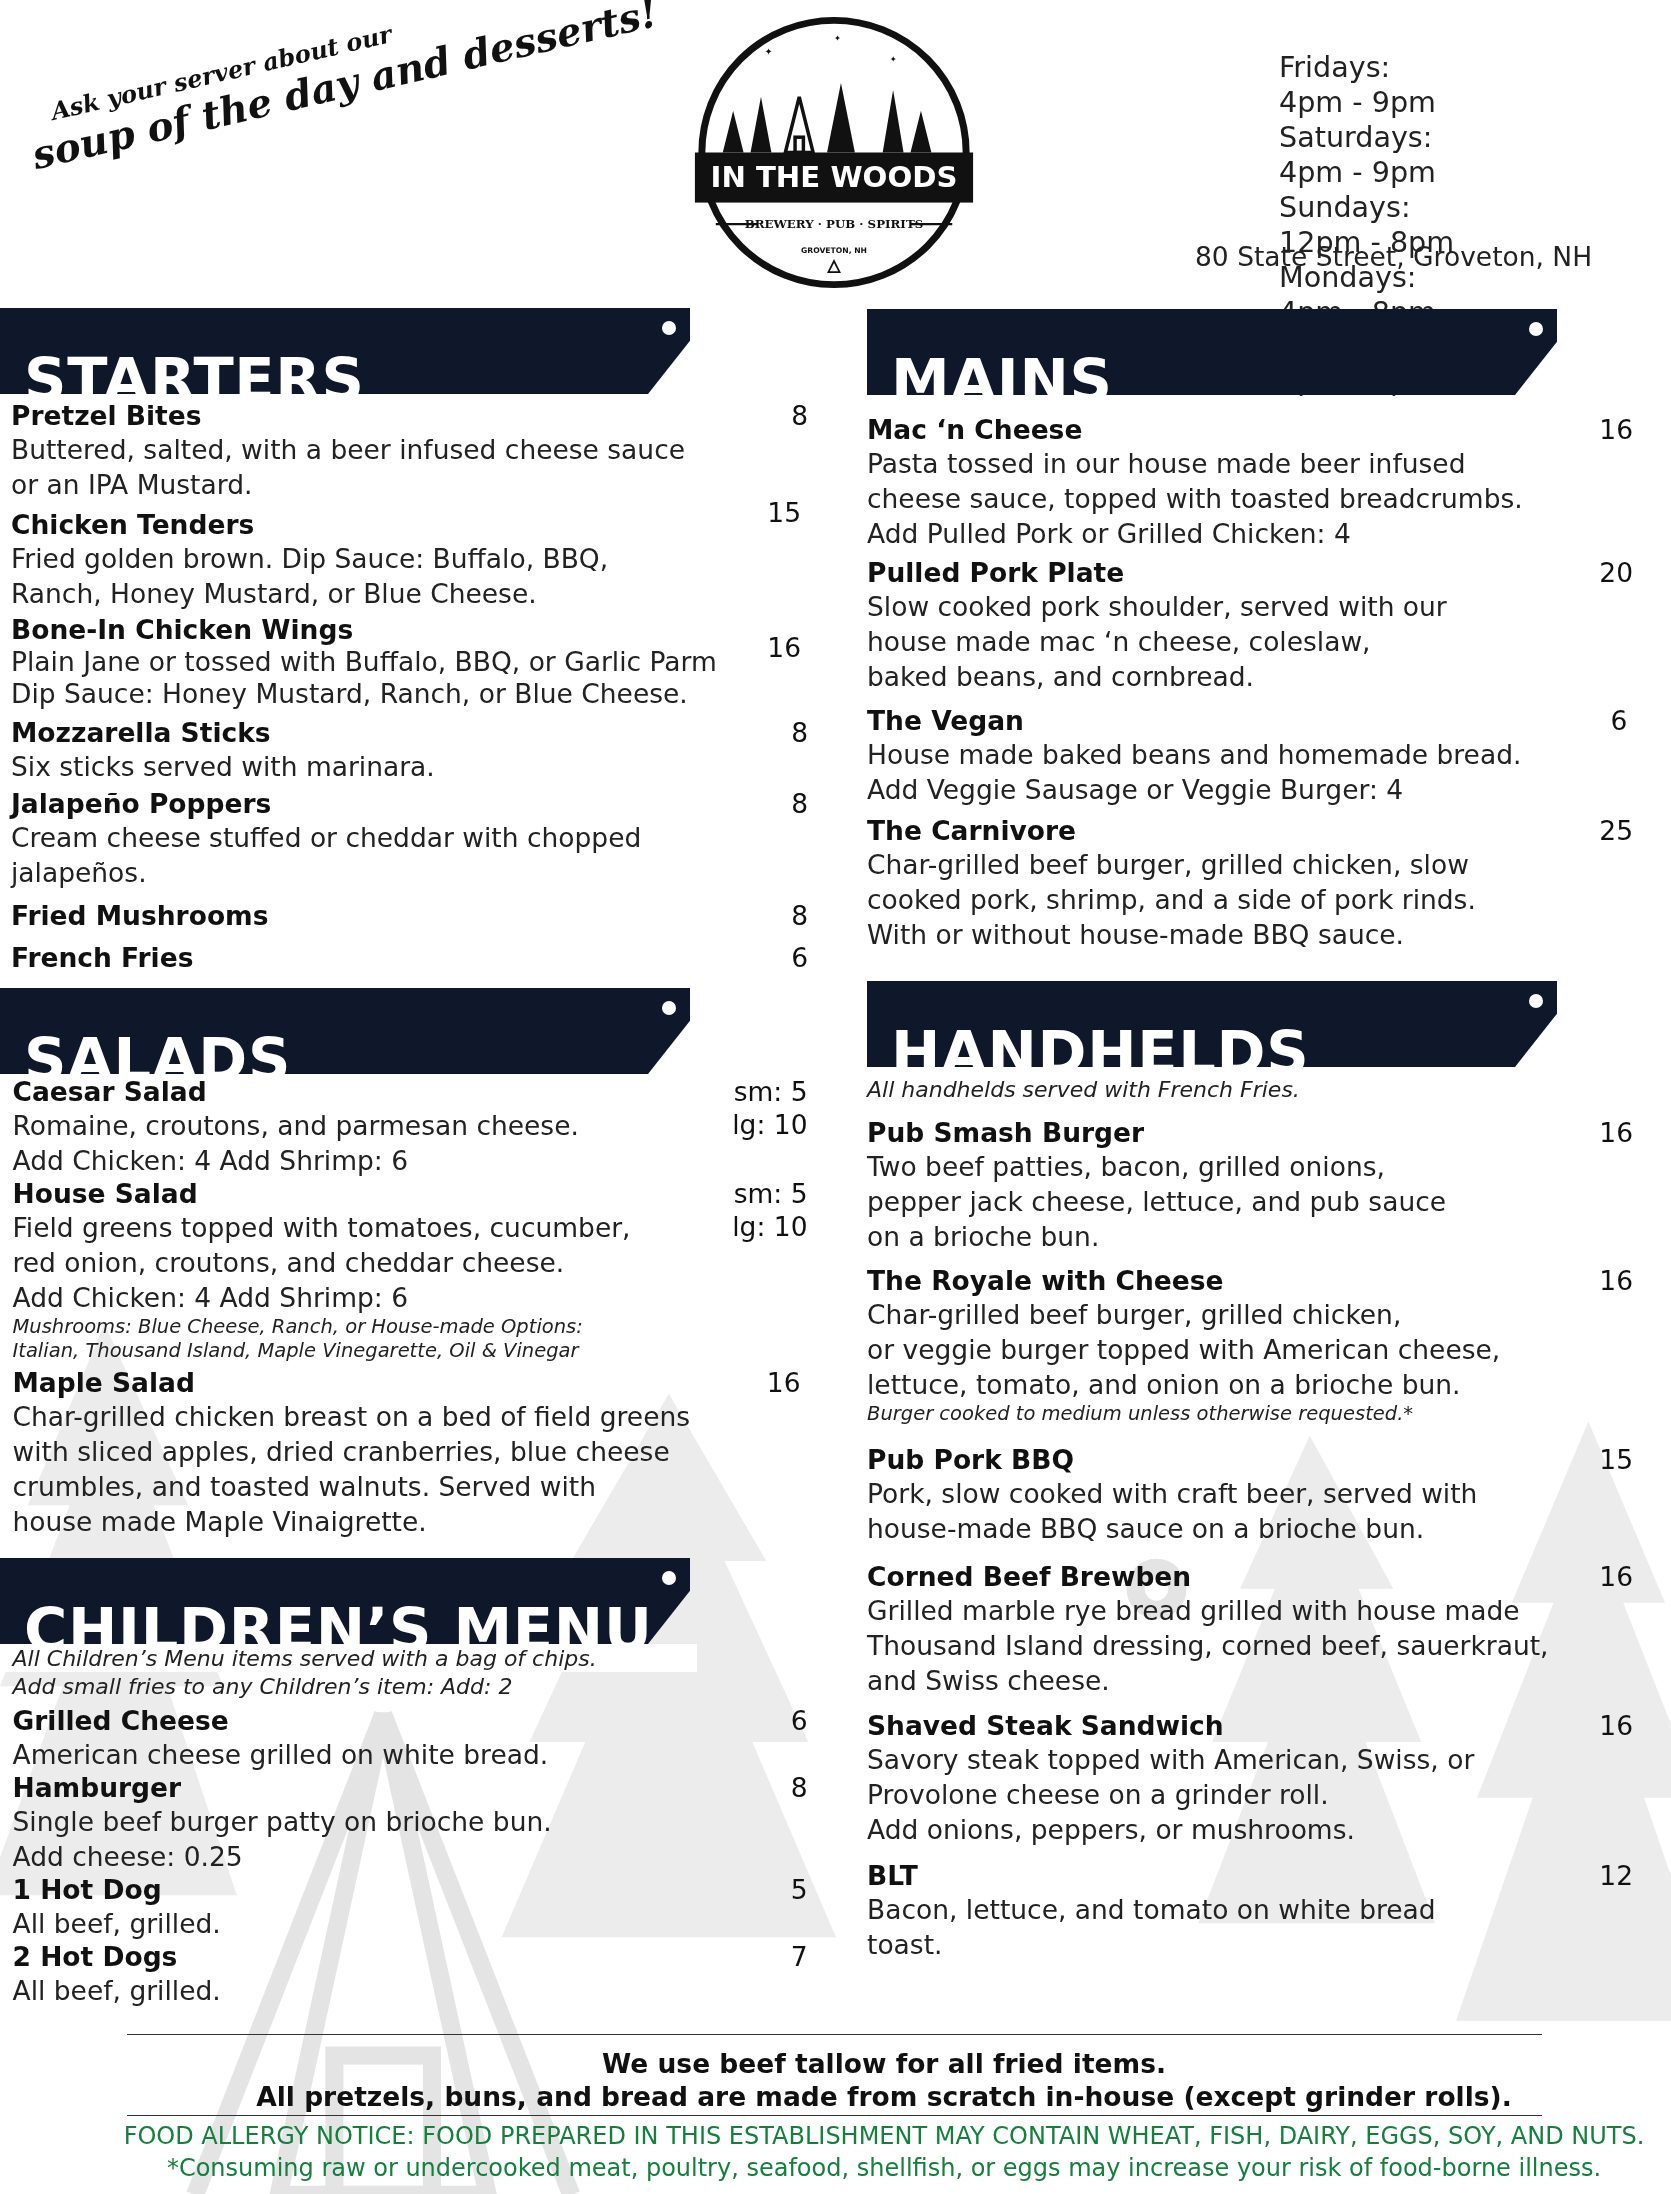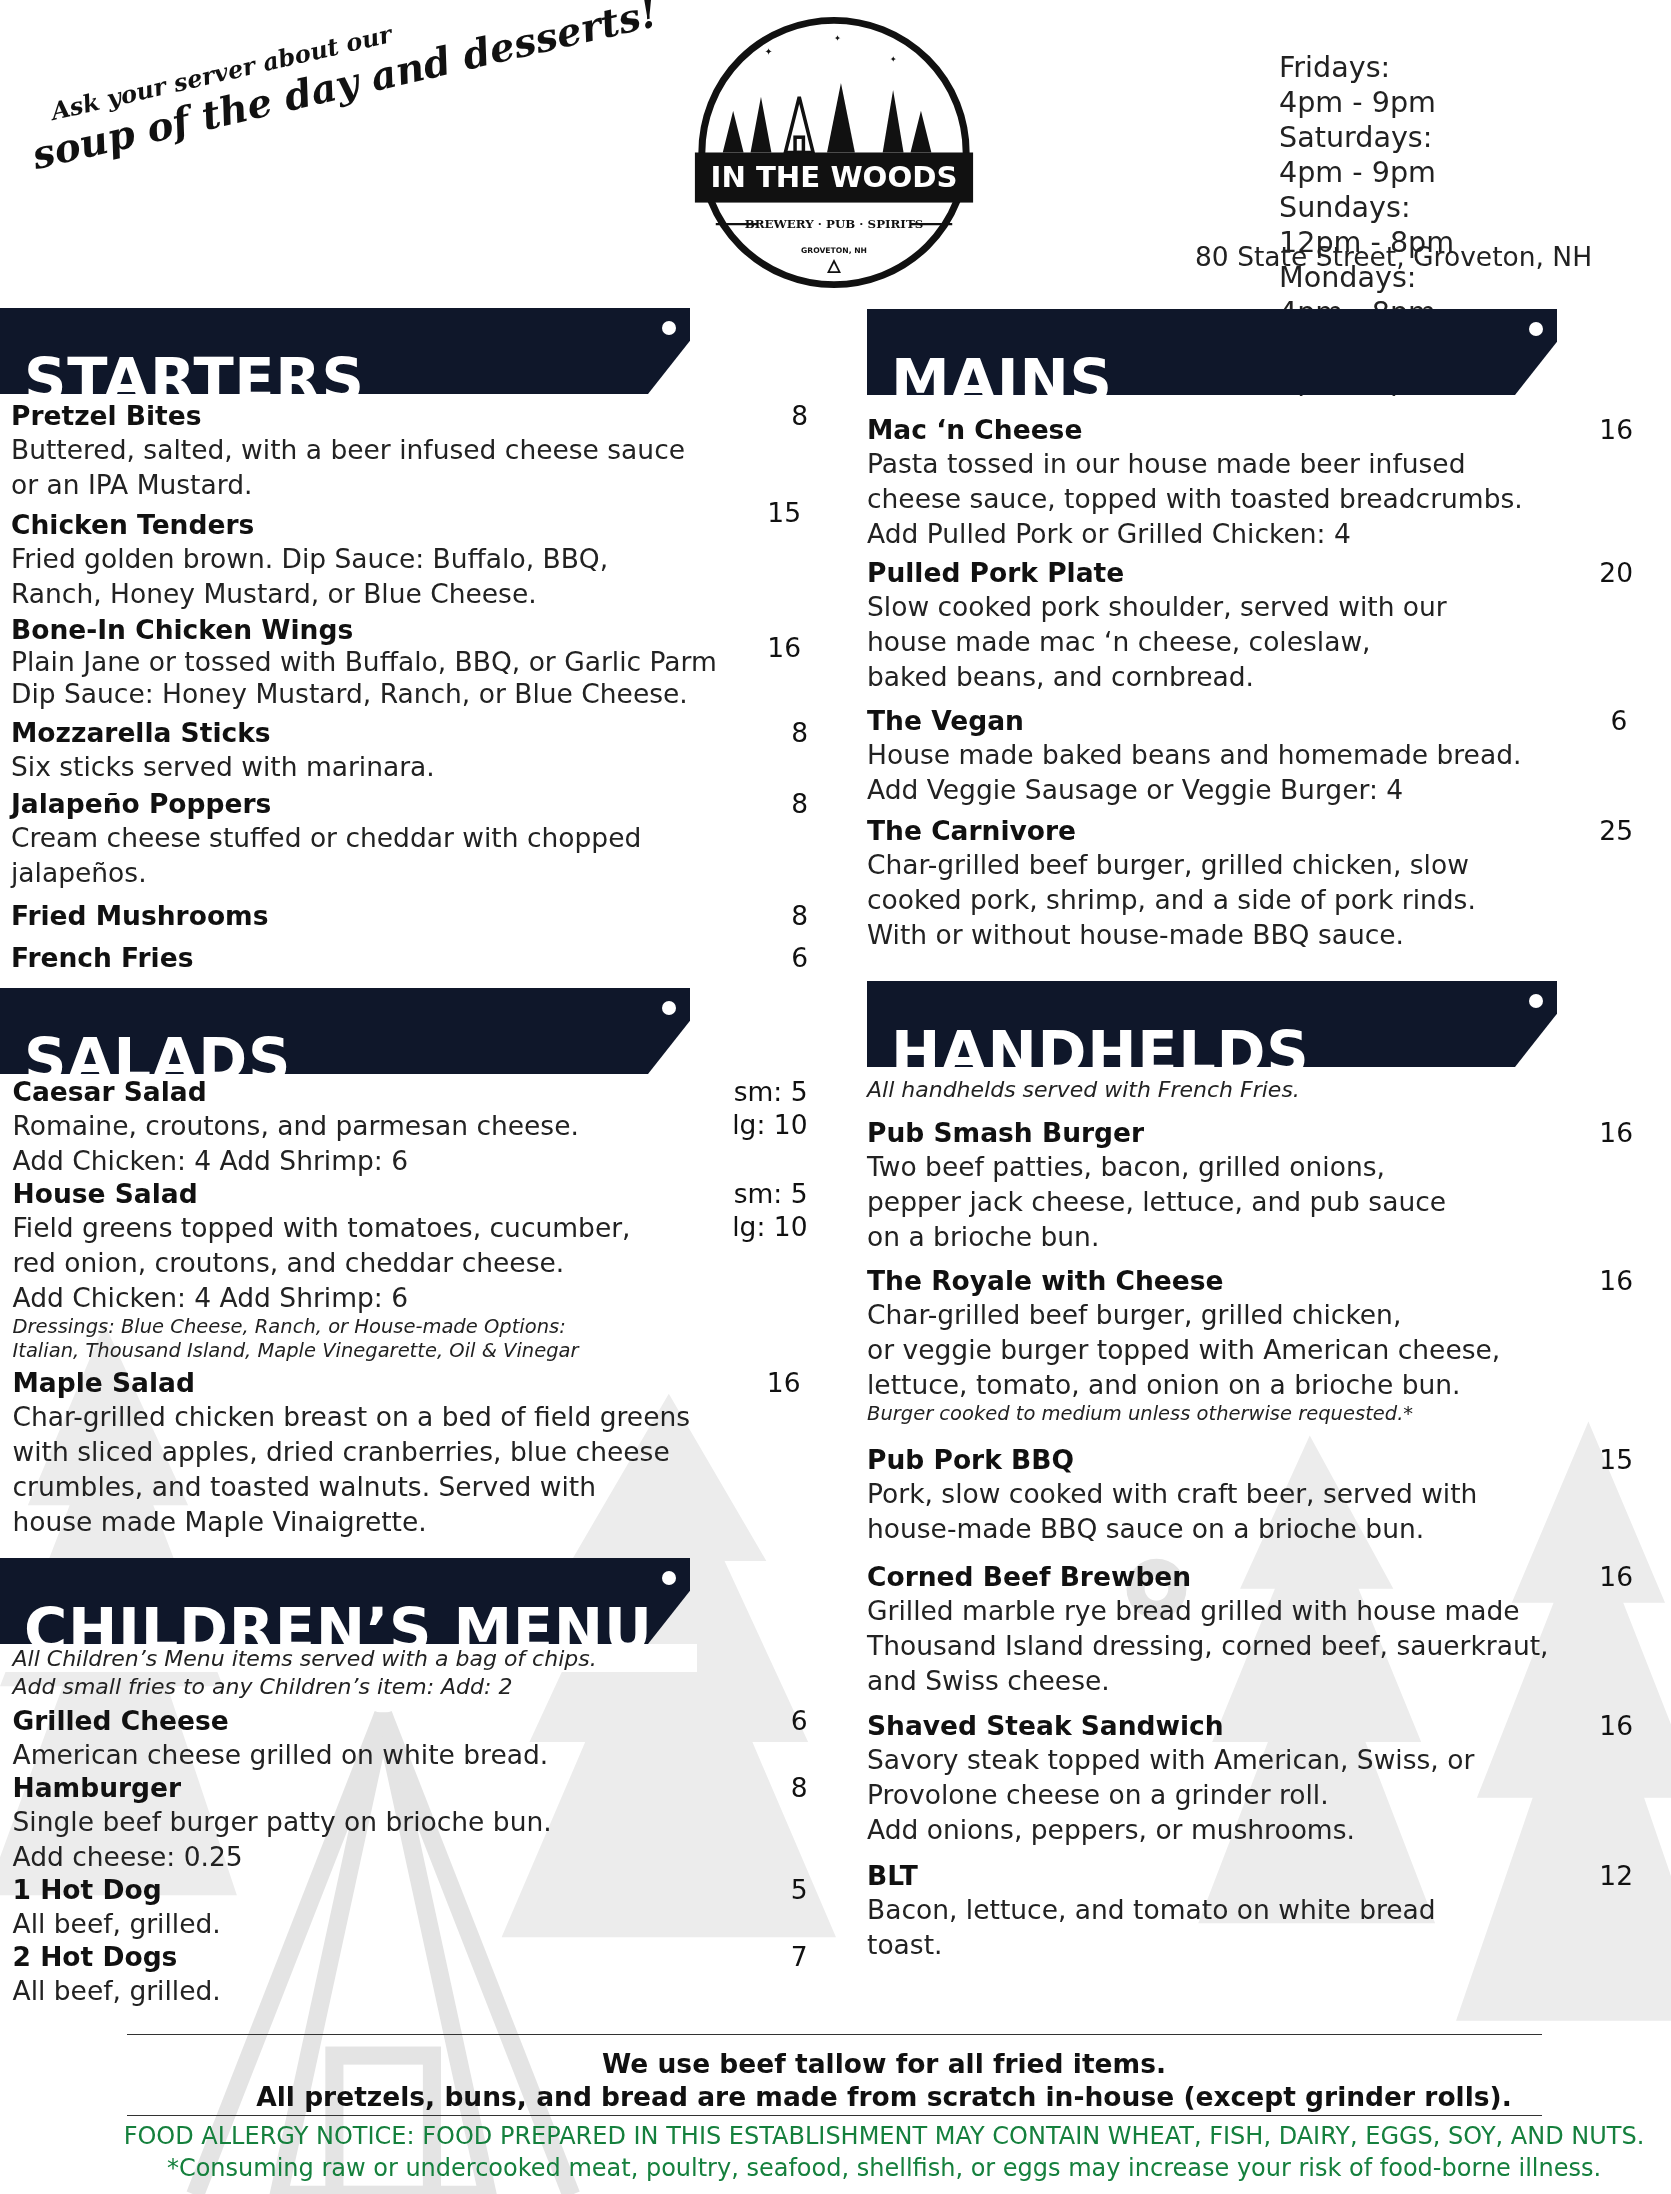--- a/index.html
+++ b/index.html
@@ -189,21 +189,21 @@
       <div class="item-desc">Romaine, croutons, and parmesan cheese.</div>
       <div class="item-desc">Add Chicken:  4     Add Shrimp:  6</div>
     </div>
     <div class="item">
       <div class="item-name">House Salad</div>
       <div class="item-price">sm: 5</div>
       <div class="item-price" style="top:33px;">lg: 10</div>
       <div class="item-desc">Field greens topped with tomatoes, cucumber,</div>
       <div class="item-desc">red onion, croutons, and cheddar cheese.</div>
       <div class="item-desc">Add Chicken:  4    Add Shrimp:  6</div>
-      <div class="small-note">Dressings: Blue Cheese, Ranch, or House-made Options:</div>
+      <div class="small-note">Mushrooms: Blue Cheese, Ranch, or House-made Options:</div>
       <div class="small-note">Italian, Thousand Island, Maple Vinegarette, Oil &amp; Vinegar</div>
     </div>
     <div class="item" style="margin-top:4.2px;">
       <div class="item-name">Maple Salad</div>
       <div class="item-price" style="right:7px;">16</div>
       <div class="item-desc">Char-grilled chicken breast on a bed of field greens</div>
       <div class="item-desc">with sliced apples, dried cranberries, blue cheese</div>
       <div class="item-desc">crumbles, and toasted walnuts. Served with</div>
       <div class="item-desc">house made Maple Vinaigrette.</div>
     </div>

